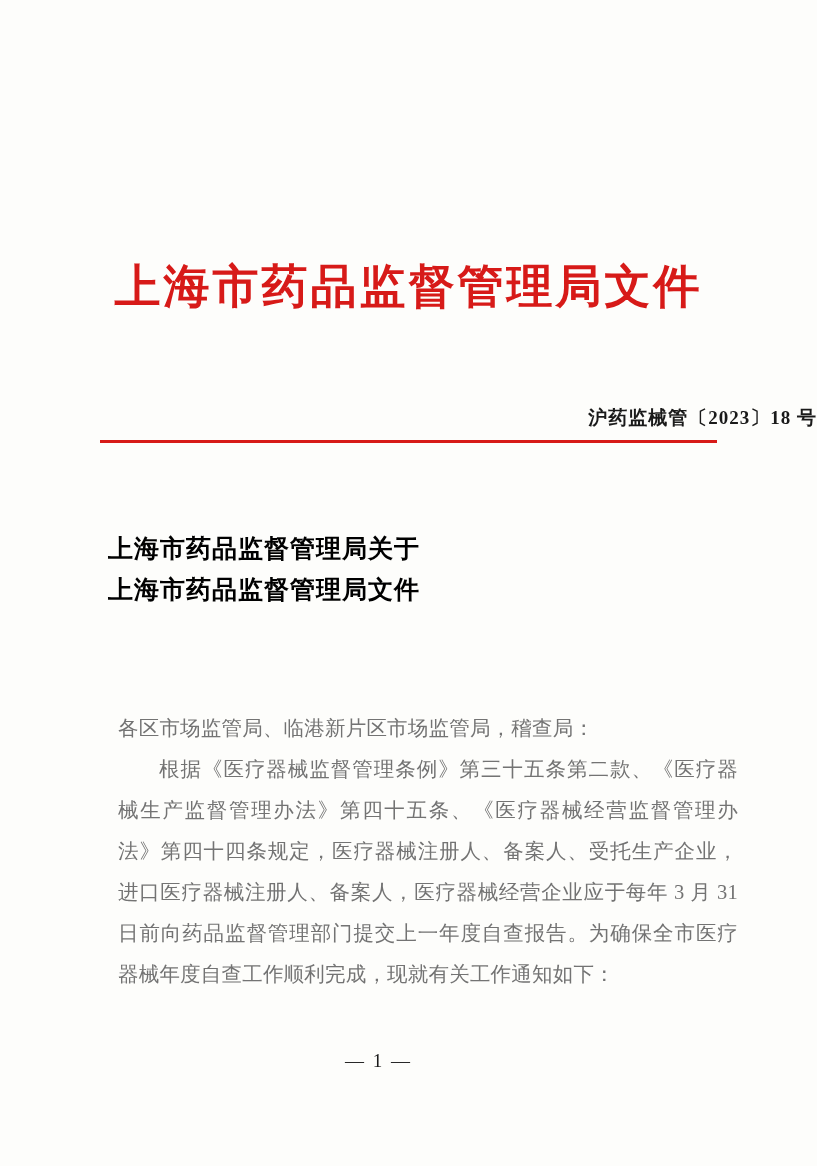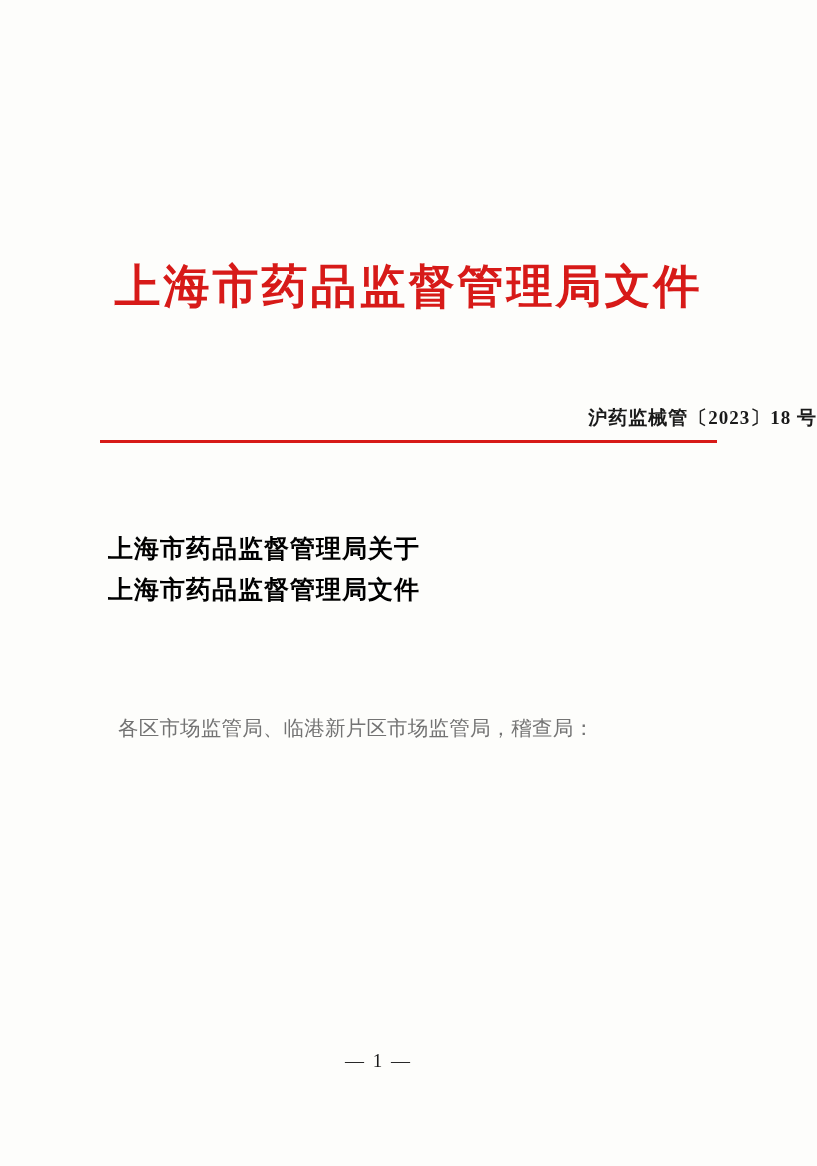--- a/index.html
+++ b/index.html
@@ -126,17 +126,18 @@
 
   <div class="red-rule"></div>
 
   <div class="doc-title">
     <div>上海市药品监督管理局关于</div>
     <div>上海市药品监督管理局文件</div>
   </div>
 
   <div class="body-block">
     <div class="salutation">各区市场监管局、临港新片区市场监管局，稽查局：</div>
+    <div class="para">根据《医疗器械监督管理条例》第三十五条第二款、《医疗器械生产监督管理办法》第四十五条、《医疗器械经营监督管理办法》第四十四条规定，医疗器械注册人、备案人、受托生产企业，进口医疗器械注册人、备案人，医疗器械经营企业应于每年 3 月 31 日前向药品监督管理部门提交上一年度自查报告。为确保全市医疗器械年度自查工作顺利完成，现就有关工作通知如下：</div>
   </div>
 
   <div class="page-number">— 1 —</div>
 
 </div>
 
 </body></html>

